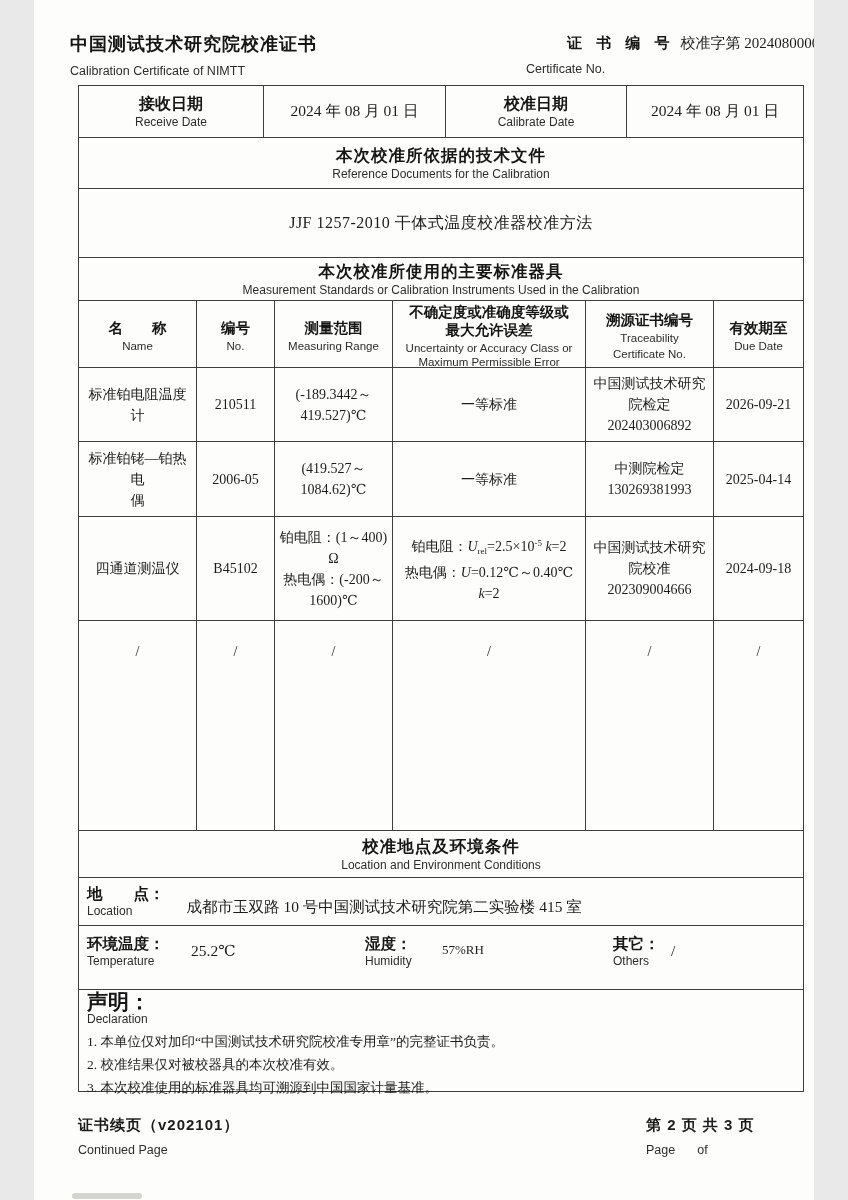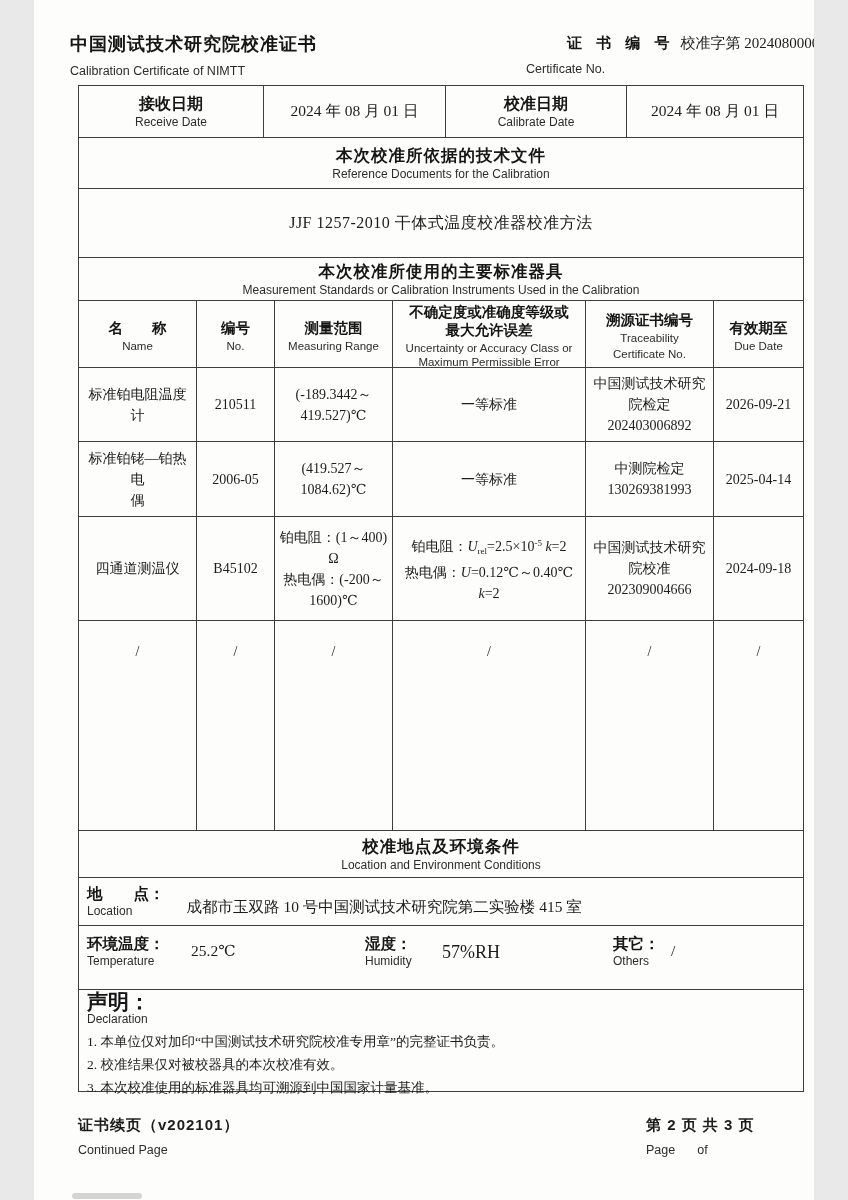--- a/index.html
+++ b/index.html
@@ -58,21 +58,21 @@
   .loc-row { height:48px; display:flex; align-items:stretch; padding-left:8px; }
   .lab-blk { display:flex; flex-direction:column; justify-content:center; }
   .lab-zh { font-size:15.5px; line-height:18px; }
   .lab-en { font-size:12px; line-height:14px; margin-top:1px; }
   .loc-val { font-size:15.5px; align-self:center; margin-top:12px; margin-left:22px; }
 
   .env-row { height:64px; position:relative; }
   .env-lab1 { position:absolute; left:8px;  top:9px; }
   .env-val1 { position:absolute; left:112px; top:16px; font-size:15.5px; }
   .env-lab2 { position:absolute; left:286px; top:9px; }
-  .env-val2 { position:absolute; left:363px; top:16px; font-size:18px; }
+  .env-val2 { position:absolute; left:363px; top:16px; font-size:13px; }
   .env-lab3 { position:absolute; left:534px; top:9px; }
   .env-val3 { position:absolute; left:592px; top:16px; font-size:15.5px; }
 
   .decl { height:102px; padding:3px 10px 0 8px; }
   .decl-zh { font-size:21px; line-height:18px; }
   .decl-en { font-size:12px; line-height:15px; margin-top:1px; }
   .decl-item { font-size:13.5px; line-height:23px; }
   .decl-items { margin-top:3px; }
 
   

